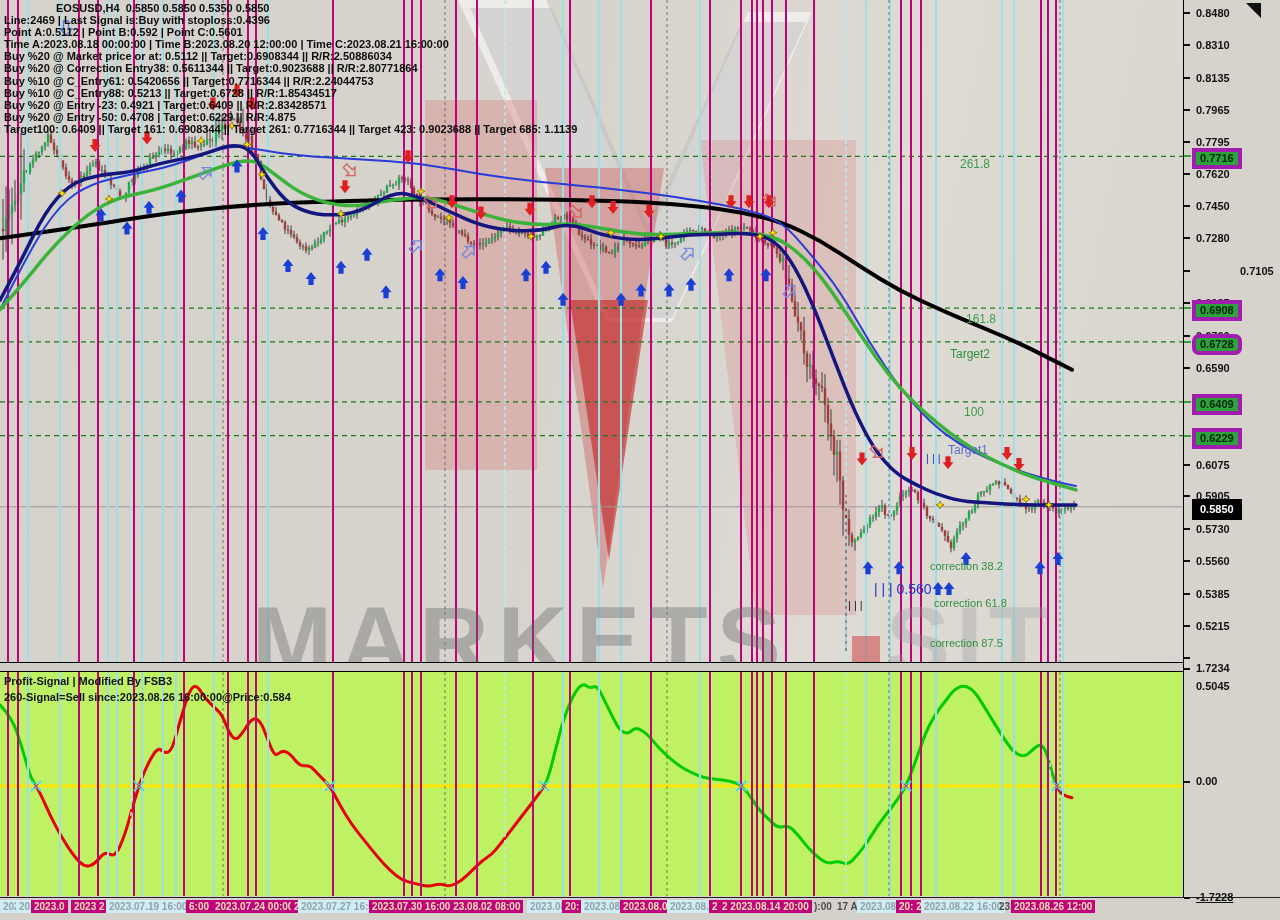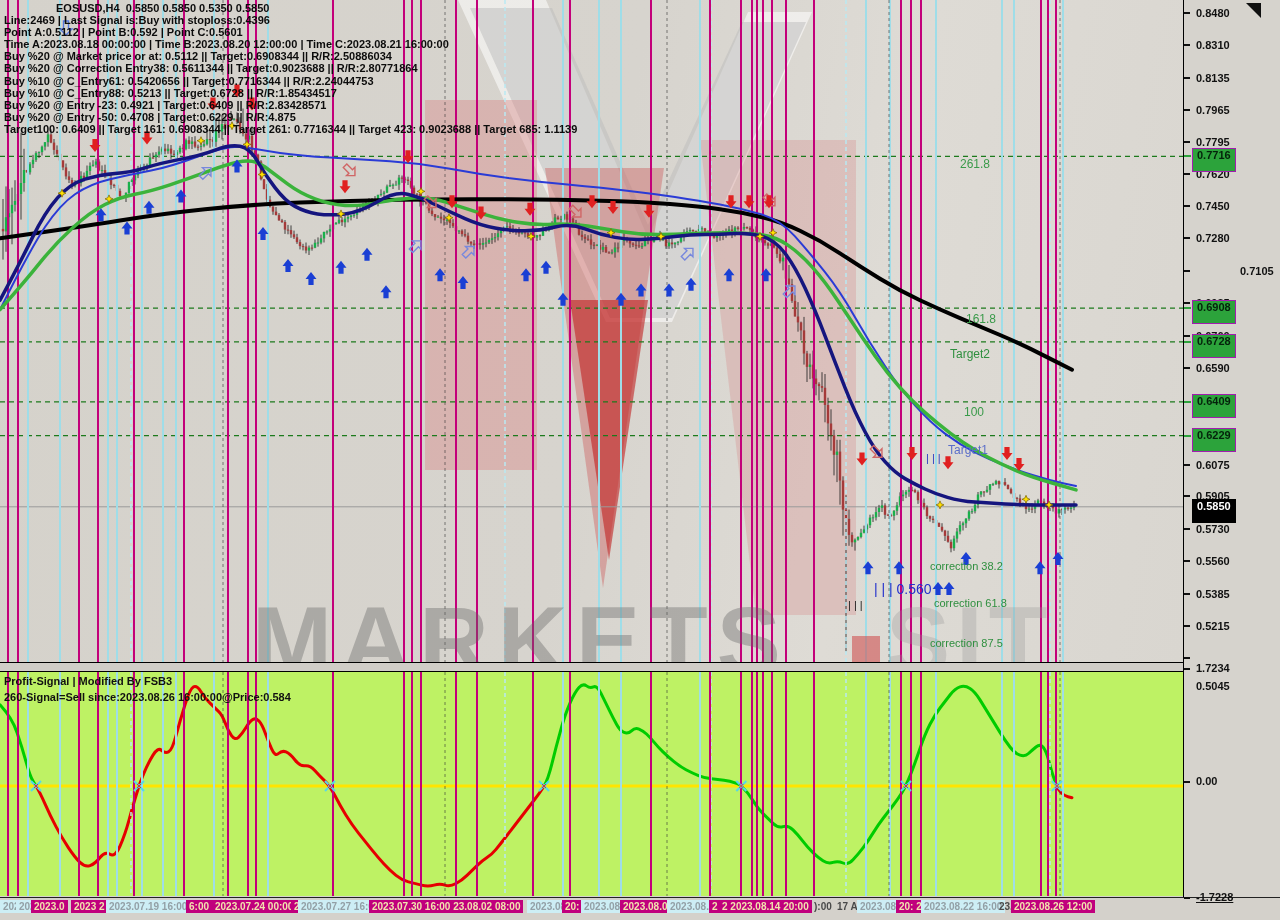--- a/index.html
+++ b/index.html
@@ -13,21 +13,21 @@
   #ind{position:absolute;left:0;top:672px;width:1183px;height:224px;background:#bef264;overflow:hidden;}
   #taxis{position:absolute;left:0;top:897px;width:1280px;height:23px;background:#d4d1cb;border-top:1px solid #222;}
   #paxis{position:absolute;left:1183px;top:0;width:97px;height:897px;background:#d6d3cd;border-left:1px solid #000;}
   .info{position:absolute;left:4px;top:2px;z-index:30;}
   .il{font-size:11px;line-height:12.1px;font-weight:700;color:#0c0c0c;white-space:pre;}
   .il:first-child{margin-left:52px;}
   .ind-txt{position:absolute;z-index:30;font-size:11px;font-weight:700;color:#111;white-space:pre;}
   .tick{position:absolute;left:12px;font-size:11px;font-weight:700;color:#111;white-space:nowrap;}
   .tickdash{position:absolute;left:0;width:6px;height:2px;background:#111;}
   .badge{position:absolute;left:8px;font-size:11px;font-weight:700;color:#04230b;background:#2ca33b;
-         padding:0 4px 10px 4px;border:1px solid #a21caf;white-space:nowrap;}
+         padding:0 4px 1px 4px;border:4px solid #a21caf;white-space:nowrap;}
   .badge.black{background:#000;color:#fff;border-color:#000;}
   .badgedash{position:absolute;left:0;width:7px;height:2px;background:#2ca33b;}
   .ann{position:absolute;z-index:25;white-space:pre;font-weight:400;}
   .tlabel{position:absolute;top:2px;font-size:10px;font-weight:700;white-space:nowrap;padding:1px 3px;}
   .tl-m{background:#c0007d;color:#f2e2ae;}
   .tl-c{background:#cdeef5;color:#93a0a6;}
   .tl-n{color:#4a4a4a;}
   #wm-main{position:absolute;left:252px;top:586px;z-index:2;font-size:96px;font-weight:800;
            letter-spacing:9px;color:rgba(100,100,100,0.38);}
   #wm-sub{position:absolute;left:886px;top:586px;z-index:2;font-size:96px;font-weight:800;
@@ -1138,21 +1138,21 @@
       <div class="tick" style="top: 588px;">0.5385</div>
       <div class="tickdash" style="top: 625px;"></div>
       <div class="tick" style="top: 620px;">0.5215</div>
       <div class="tickdash" style="top: 657px;"></div>
       <div class="tick" style="top: 680px;">0.5045</div>
       <div class="badgedash" style="top: 155px;"></div>
       <div class="badge" style="top: 148px;">0.7716</div>
       <div class="badgedash" style="top: 307px;"></div>
       <div class="badge" style="top: 300px;">0.6908</div>
       <div class="badgedash" style="top: 341px;"></div>
-      <div class="badge" style="top: 334px;">0.6728</div>
+      <div class="badge" style="top: 334px; border-radius: 7px;">0.6728</div>
       <div class="badgedash" style="top: 401px;"></div>
       <div class="badge" style="top: 394px;">0.6409</div>
       <div class="badgedash" style="top: 435px;"></div>
       <div class="badge" style="top: 428px;">0.6229</div>
       <div class="badge black" style="top: 499px;">0.5850</div>
       <div class="tickdash" style="top: 668px;"></div>
       <div class="tick" style="top: 662px;">1.7234</div>
       <div class="tickdash" style="top: 781px;"></div>
       <div class="tick" style="top: 775px;">0.00</div>
       <div class="tickdash" style="top: 897px;"></div>

